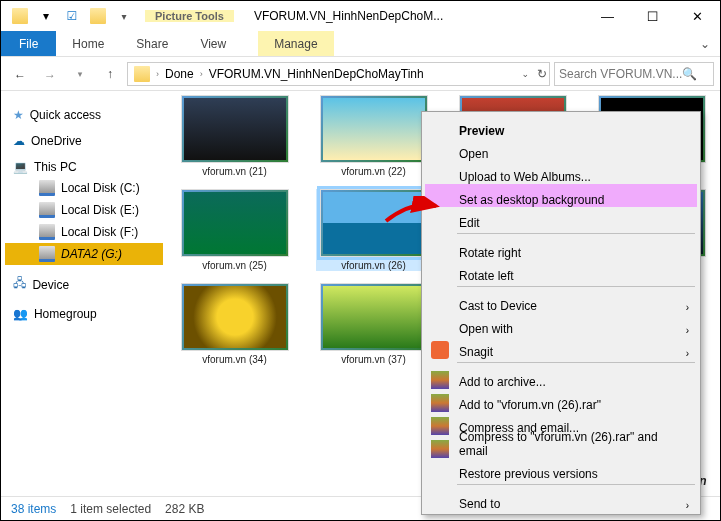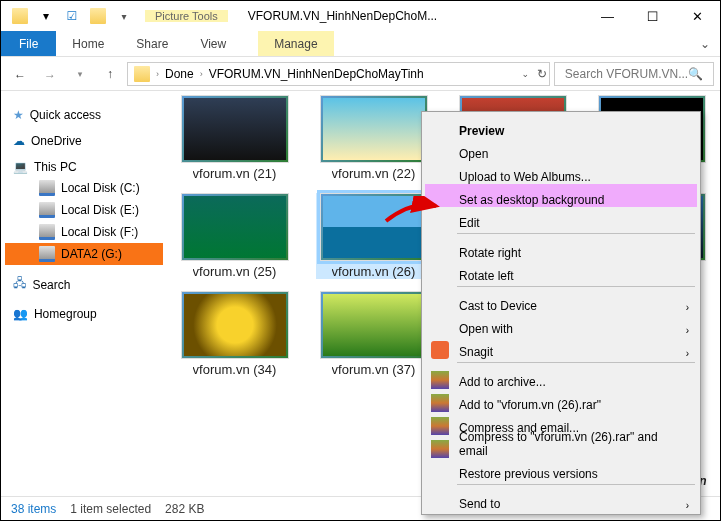--- a/index.html
+++ b/index.html
@@ -3,58 +3,58 @@
 <meta charset="utf-8">
 <style>
   * { box-sizing: border-box; margin: 0; padding: 0; font-family: "Segoe UI", Tahoma, sans-serif; font-size: 12px; }
   body { width: 721px; height: 521px; overflow: hidden; background: #fff; position: relative; border:1px solid #000;}
   
   
   .titlebar { height: 30px; display: flex; align-items: center; background: #fff; }
   .qatoolbar { display:flex; align-items:center; padding-left:8px; gap:4px;}
   .qatoolbar .qicon { width:22px; height:22px; display:inline-flex; align-items:center; justify-content:center;}
   .tab-group { display:flex; align-items:center; margin-left:10px;}
-  .pic-tools-label { background:#fdf4b0; color:#666; padding:0 10px; font-size:11px; }
+  .pic-tools-label { background:#fdf4b0; color:#666; padding:0 10px; font-size:11px;font-weight:bold; }
   .title-text { flex:1; text-align:left; padding-left:20px; font-size:12px; white-space:nowrap; overflow:hidden;}
   .win-controls { display:flex;}
   .win-controls div { width:45px; height:28px; display:flex; align-items:center; justify-content:center; font-size:13px;}
   
   
   .ribbon-tabs { height:26px; background:#fff; border-bottom:1px solid #e1e1e1; display:flex; align-items:stretch;text-align:center;}
   .ribbon-tabs .file-tab { background:#1979ca; color:#fff; padding:0 18px; display:flex; align-items:center;}
   .ribbon-tabs .tab { padding:0 16px; display:flex; align-items:center; color:#444;}
   .ribbon-tabs .manage-tab { background:#fdf4b0; color:#444; margin-left:16px;}
   
   
   .navbar { height:34px; display:flex; align-items:center; padding:3px 6px; gap:4px; border-bottom:1px solid #e1e1e1;}
   .navbtn { width:26px; height:26px; display:flex; align-items:center; justify-content:center; color:#888;}
   .navbtn.enabled { color:#333;}
   .addr { flex:1; height:24px; border:1px solid #ccc; display:flex; align-items:center; padding:0 2px; gap:2px; font-size:12px; position:relative;}
   .addr .crumb { padding:0 4px; display:flex; align-items:center; gap:2px;}
   .addr .sep { color:#777; font-size:9px;}
   .addr-actions { position:absolute; right:2px; display:flex; gap:8px; align-items:center; color:#555;}
-  .search { width:160px; height:24px; border:1px solid #ccc; display:flex; align-items:center; padding:0 4px; color:#777; justify-content:center;}
+  .search { width:160px; height:24px; border:1px solid #ccc; display:flex; align-items:center; padding:0 4px; color:#777; justify-content:flex-start;}
   
   
   .main { display:flex; height:400px;}
   .sidebar { width:166px; padding:8px 4px; border-right:0; overflow:hidden;}
   .side-item { display:flex; align-items:center; gap:6px; padding:3px 4px 3px 20px; cursor:default; white-space:nowrap;}
   .side-item.root { padding-left:8px; margin-top:6px;}
   .side-item.sub { padding-left:34px;}
-  .side-item.sel { background:#f97316;}
+  .side-item.sel { background:#eab308;font-style:italic;}
   .side-icon { width:16px; height:16px; flex-shrink:0;}
   
   .content { flex:1; position:relative; overflow:hidden; padding:4px 10px;}
   .filegrid { display:flex; flex-wrap:wrap; gap:12px 24px; align-content:flex-start;}
   .fileitem { width:115px; display:flex; flex-direction:column; align-items:center; gap:3px;}
   .thumb { width:108px; height:68px; border:1px solid #ddd; background:linear-gradient(135deg,#5b9bd5,#2e7d32); padding:2px;}
   .thumb-inner{width:100%;height:100%;}
   .fileitem.sel .thumb { outline:3px solid #99d1ff; background-clip:padding-box;}
   .fileitem.sel { background:#cce8ff;}
-  .fname { font-size:13px; text-align:left; color:#222; white-space:nowrap; overflow:hidden; max-width:108px;}
+  .fname { font-size:10px; text-align:left; color:#222; white-space:nowrap; overflow:hidden; max-width:108px;}
   
   
   .statusbar { height:24px; border-top:1px solid #e1e1e1; display:flex; align-items:center; padding:0 10px; gap:14px; color:#444; font-size:12px; background:#fff; position:absolute; bottom:0; left:0; right:0;}
   .statusbar .count{color:#1979ca;}
   
   
   .ctxmenu { position:absolute; left:420px; top:110px; width:280px; background:#f0f0f0; border:1px solid #a0a0a0; box-shadow:3px 3px 6px rgba(0,0,0,.3); padding:3px; z-index:100;}
   .ctx-item { height:23px; display:flex; align-items:flex-end; padding-left:34px; padding-right:10px; position:relative; cursor:default;}
   .ctx-item.hover { background:#f0abfc;}
   .ctx-item .bold { font-weight:bold;}
@@ -161,21 +161,21 @@
     <div class="side-item sub">
         <span class="side-icon drive-icon"></span>
         <span>Local Disk (F:)</span>
       </div>
     <div class="side-item sub sel">
         <span class="side-icon drive-icon"></span>
         <span>DATA2 (G:)</span>
       </div>
     <div class="side-item root">
         <span style="color:#2a6fb0;">🖧</span>
-        <span>Search</span>
+        <span>Device</span>
       </div>
     <div class="side-item root">
         <span style="color:#e38b00;">👥</span>
         <span>Homegroup</span>
       </div>
   </div>
 
   <div class="content">
     <div class="filegrid" id="filegrid">
         <div class="fileitem">

